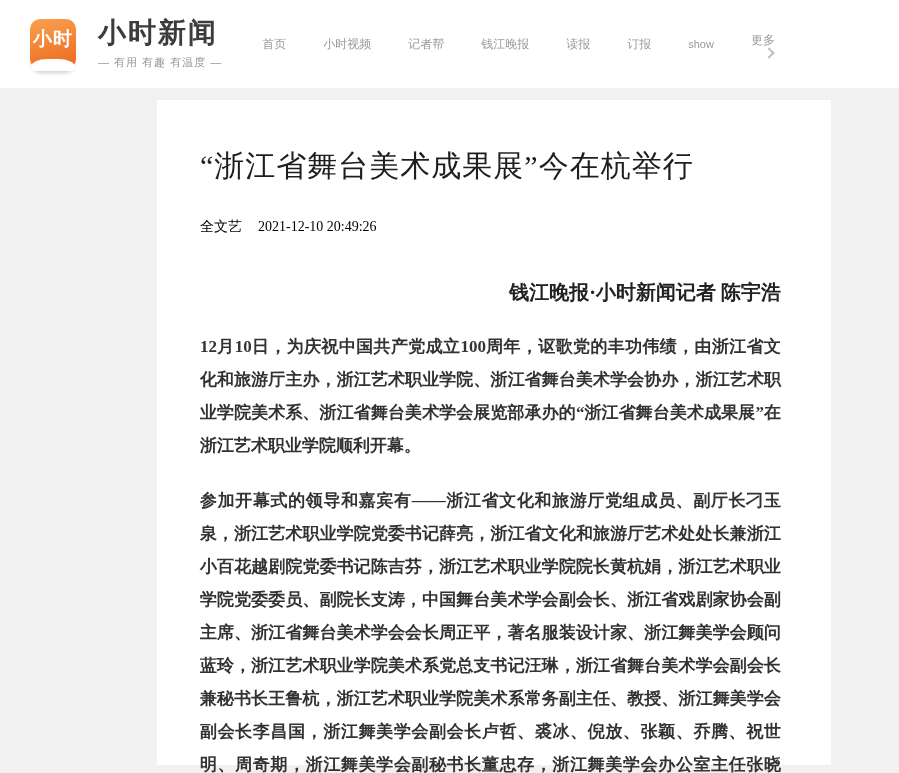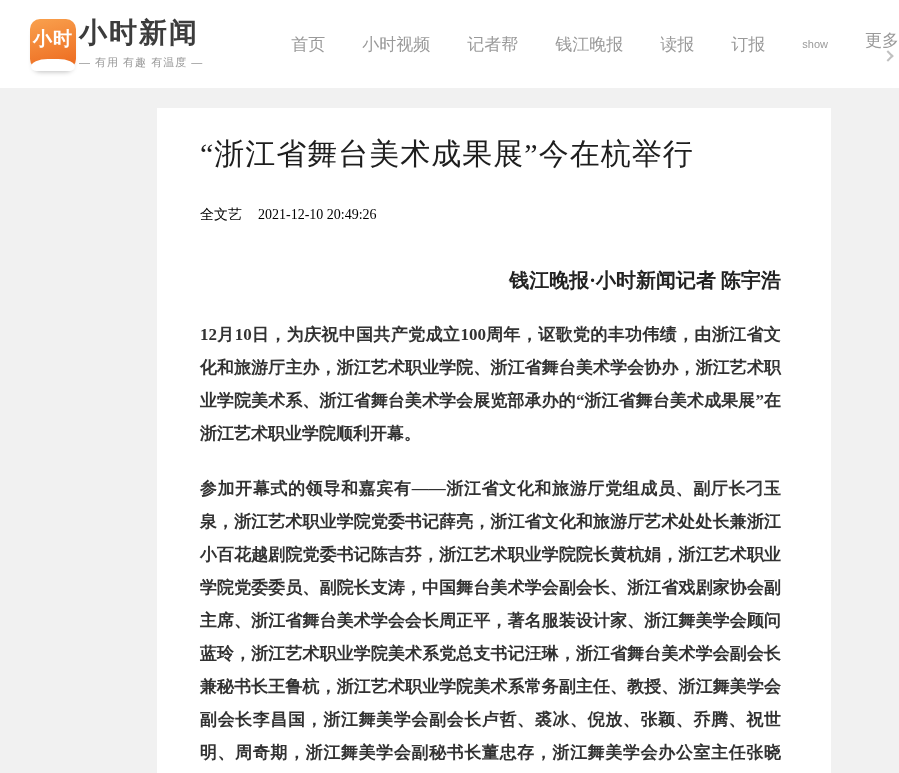--- a/index.html
+++ b/index.html
@@ -9,21 +9,20 @@
     font-family:"Liberation Sans","DejaVu Sans",sans-serif;
   }
 
   
   .site-header {
     height:88px;
     background:#ffffff;
     display:flex;
     align-items:center;
     padding-left:30px;
-    justify-content:space-between;
   }
   .logo {
     display:flex;
     align-items:center;
     cursor:pointer;
   }
   .logo-icon {
     position:relative;
     width:46px; height:50px;
     border-radius:10px;
@@ -39,42 +38,42 @@
     padding-bottom:9px;
   }
   .logo-icon::after {
     content:"";
     position:absolute;
     left:1px; right:1px; bottom:-2px;
     height:12px;
     background:#ffffff;
     border-radius:55% 55% 8px 8px / 95% 95% 6px 6px;
   }
-  .logo-text { margin-left:3px; }
+  .logo-text { margin-left:22px; }
   .site-name {
     font-size:28px;
     font-weight:700;
     color:#3c3c3c;
     letter-spacing:2px;
     line-height:1.1;
   }
   .tagline {
     margin-top:6px;
     font-size:11px;
     color:#979797;
     letter-spacing:1px;
   }
   .main-nav {
     display:flex;
     align-items:center;
     margin-left:40px;
     gap:37px;
   }
   .nav-item {
-    font-size:17px;
+    font-size:12px;
     color:#9a9a9a;
     text-decoration:none;
     cursor:pointer;
     white-space:nowrap;
   }
   .nav-item.latin { font-size:11px; }
   .nav-more { display:flex; align-items:center;flex-direction:column; }
   .chevron {
     display:inline-block;
     width:8px; height:8px;
@@ -83,25 +82,25 @@
     transform:rotate(45deg);
     margin-left:12px;
   }
 
   
   .page-body {
     height:685px;
   }
   .article-card {
     margin-left:157px;
-    margin-top:20px;
+    margin-top:12px;
     width:674px;
     height:665px;
     background:#ffffff;
-    padding:24px 50px 27px 43px;
+    padding:44px 50px 27px 43px;
     font-family:"Liberation Serif","DejaVu Serif",serif;
   }
   .article-title {
     font-size:30px;
     font-weight:400;
     line-height:44px;
     color:#1e1e1e;
     letter-spacing:1px;
   }
   .article-meta {

